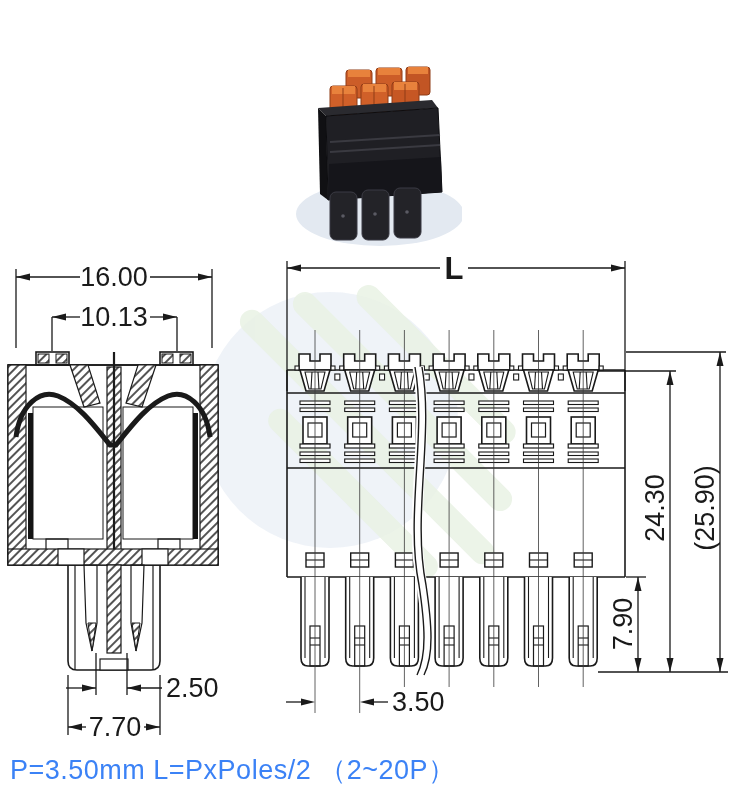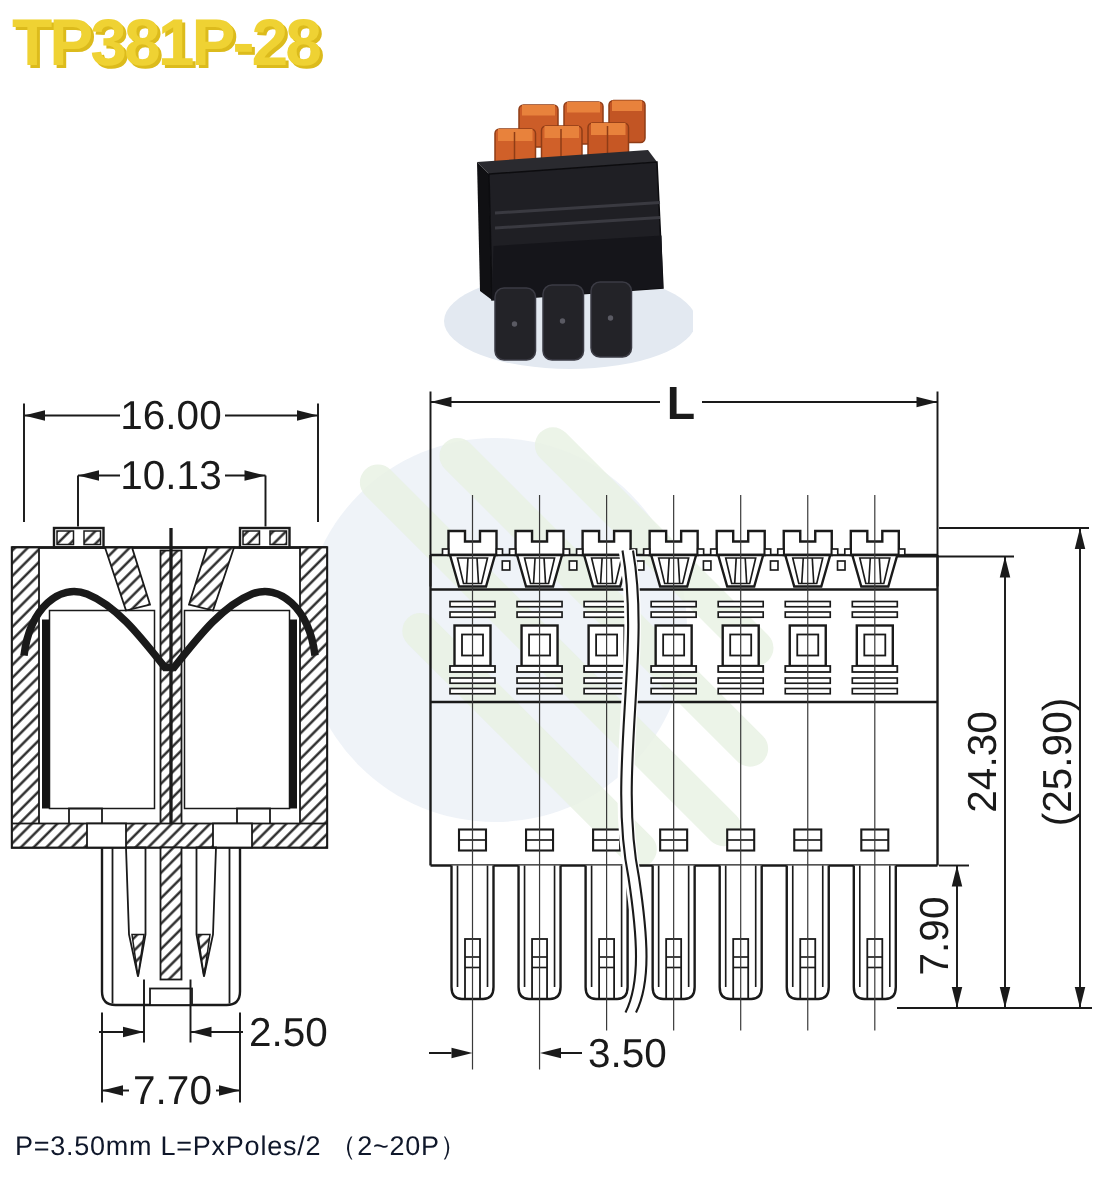--- a/index.html
+++ b/index.html
@@ -1,20 +1,20 @@
 <!DOCTYPE html>
 <html><head>
 <meta charset="utf-8">
 <style>
   html,body{margin:0;padding:0;background:#ffffff;}
   .sheet{position:relative;width:746px;height:800px;background:#ffffff;overflow:hidden;
          font-family:"Liberation Sans", sans-serif;}
   .title{position:absolute;left:8px;top:4px;font-size:44px;font-weight:bold;
          letter-spacing:-2px;color:#efd233;text-shadow:2px 2px 0 #dcbb1c;white-space:nowrap;}
-  .formula{position:absolute;left:10px;top:752px;font-size:18px;color:#0f172a;
+  .formula{position:absolute;left:10px;top:752px;font-size:27px;color:#3b82f6;
            letter-spacing:.5px;white-space:nowrap;}
   .wm{position:absolute;left:170px;top:262px;width:400px;height:330px;opacity:.5;}
   .photo{position:absolute;left:292px;top:42px;width:170px;height:210px;}
   .secview{position:absolute;left:0px;top:255px;width:250px;height:505px;}
   .sideview{position:absolute;left:280px;top:255px;width:466px;height:505px;}
   svg text{font-family:"Liberation Sans", sans-serif;fill:#1a1a1a;}
   .dimtxt{font-size:27px;}
   .dimtxtB{font-size:31px;font-weight:bold;}
 </style>
 </head>
@@ -25,21 +25,20 @@
   <svg class="wm" viewBox="0 0 400 330" aria-hidden="true">
     <circle cx="160" cy="158" r="128" fill="#ccd9ea" opacity="0.65"></circle>
     <g transform="rotate(45 200 165)" opacity="0.85">
       <rect x="55" y="112" width="300" height="24" rx="12" fill="#d2e4c9"></rect>
       <rect x="30" y="162" width="350" height="24" rx="12" fill="#d2e4c9"></rect>
       <rect x="95" y="62" width="215" height="24" rx="12" fill="#d2e4c9"></rect>
       <rect x="120" y="212" width="230" height="24" rx="12" fill="#d2e4c9"></rect>
     </g>
   </svg>
 
-  <div class="title">TP381P-28</div>
 
   <svg class="photo" viewBox="0 0 170 210">
     <ellipse cx="88" cy="172" rx="84" ry="32" fill="#e3e9f1"></ellipse>
 
     <g>
       <rect x="54" y="28" width="26" height="28" rx="3" fill="#cc5d28" stroke="#8f3c16"></rect>
       <rect x="84" y="26" width="26" height="28" rx="3" fill="#cc5d28" stroke="#8f3c16"></rect>
       <rect x="114" y="25" width="24" height="28" rx="3" fill="#c25524" stroke="#8f3c16"></rect>
       <rect x="56" y="28" width="22" height="7" fill="#e8823c"></rect>
       <rect x="86" y="26" width="22" height="7" fill="#e8823c"></rect>

